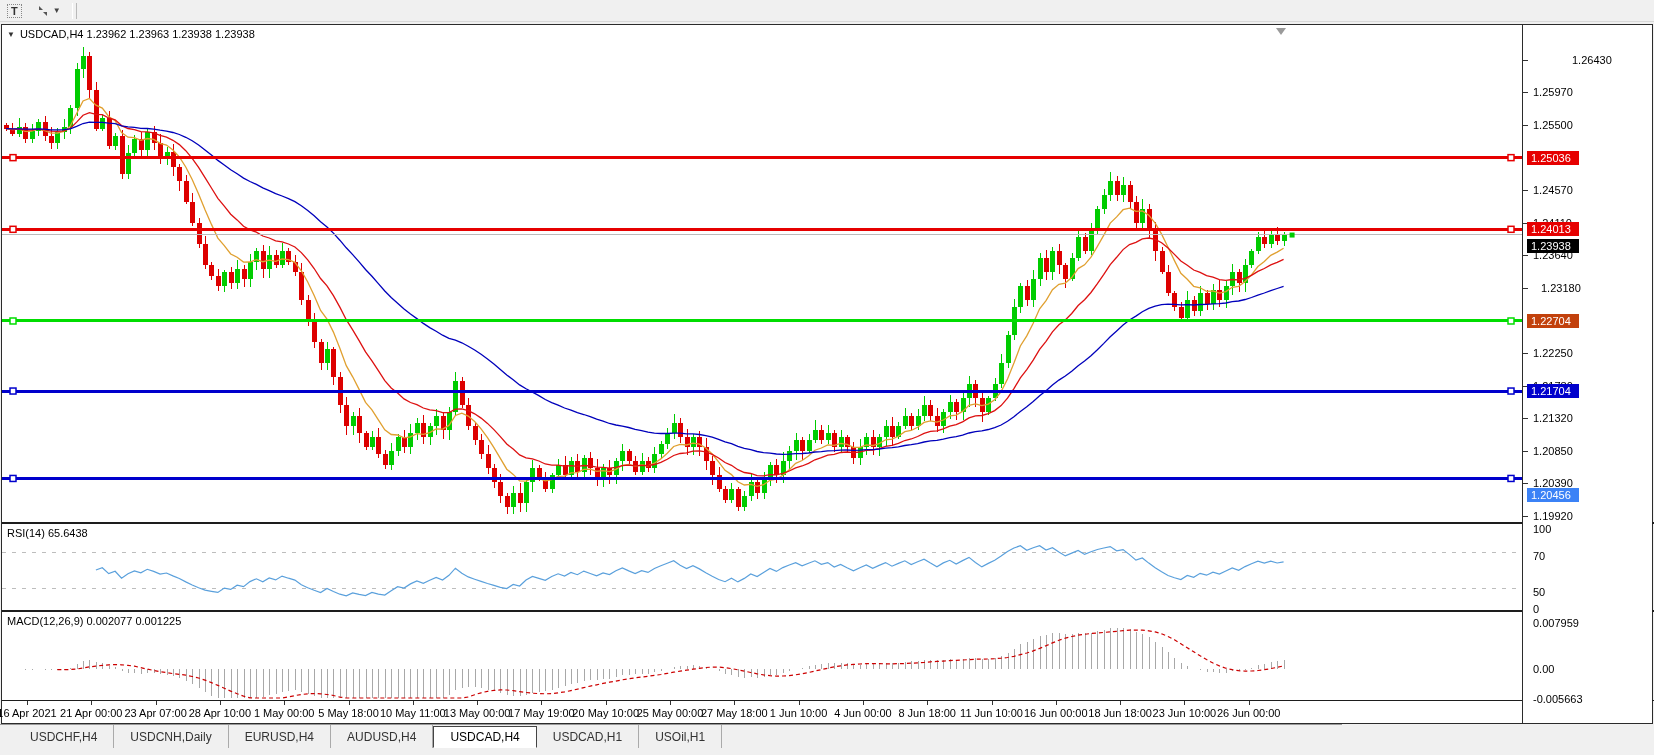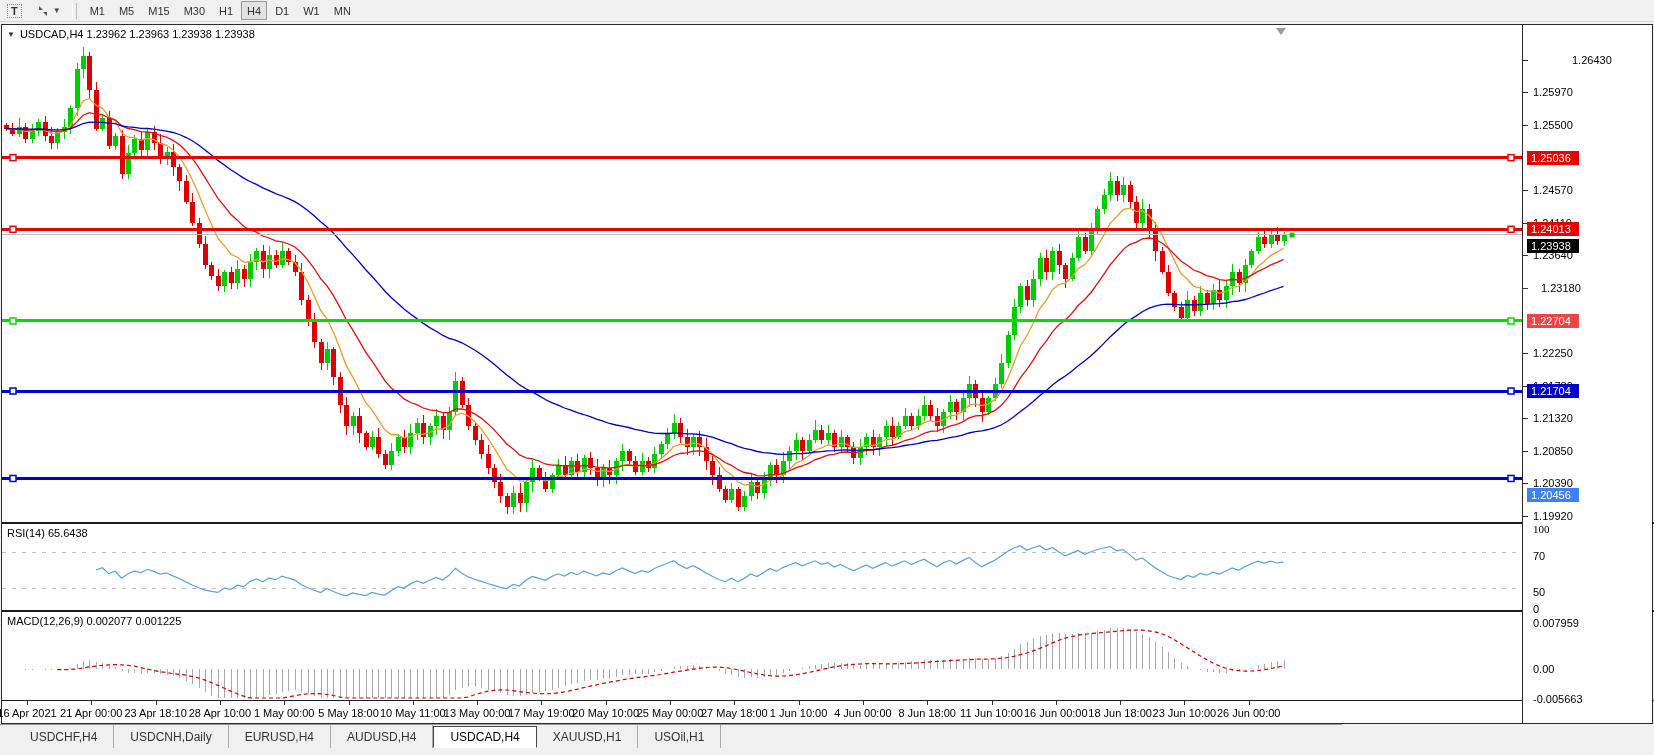--- a/index.html
+++ b/index.html
@@ -64,31 +64,20 @@
       <span class="tglyph">T</span>
     </div>
     <div class="tbtn">
       <svg width="14" height="12" style="position:static">
         <path d="M3 1 L7 5 L3 5 Z" fill="#555"></path>
         <path d="M11 11 L7 7 L11 7 Z" fill="#555"></path>
       </svg>
       <span class="caret">▼</span>
     </div>
     <div class="grip"></div>
-    <div class="tfwrap" id="tf-buttons">
-        <div class="tbtn">M1</div>
-        <div class="tbtn">M5</div>
-        <div class="tbtn">M15</div>
-        <div class="tbtn">M30</div>
-        <div class="tbtn">H1</div>
-        <div class="tbtn active">H4</div>
-        <div class="tbtn">D1</div>
-        <div class="tbtn">W1</div>
-        <div class="tbtn">MN</div>
-      </div>
   </div>
 
   <div class="chart-window">
     <div class="plot-stack">
 
       <div class="panel panel-main">
         <svg id="main-svg" width="1520" height="497">
             <line x1="4.5" y1="98.04147465437879" x2="4.5" y2="105.74654377880191" stroke="#dd0000" stroke-width="1" shape-rendering="crispEdges"></line>
             <rect x="2" y="100.1428571428578" width="5" height="3.5023041474650682" fill="#dd0000" shape-rendering="crispEdges"></rect>
             <line x1="10.92" y1="98.36643070929782" x2="10.92" y2="111.20676253400704" stroke="#dd0000" stroke-width="1" shape-rendering="crispEdges"></line>
@@ -732,21 +721,21 @@
           </svg>
         <div class="ind-label">MACD(12,26,9) 0.002077 0.001225</div>
       </div>
 
       <div class="time-axis" id="time-axis">
           <div class="ttick" style="left: 25px;"></div>
           <div class="tlabel" style="left: 25px;">16 Apr 2021</div>
           <div class="ttick" style="left: 89.3px;"></div>
           <div class="tlabel" style="left: 89.3px;">21 Apr 00:00</div>
           <div class="ttick" style="left: 153.6px;"></div>
-          <div class="tlabel" style="left: 153.6px;">23 Apr 18:10</div>
+          <div class="tlabel" style="left: 153.6px;">23 Apr 07:00</div>
           <div class="ttick" style="left: 217.9px;"></div>
           <div class="tlabel" style="left: 217.9px;">28 Apr 10:00</div>
           <div class="ttick" style="left: 282.2px;"></div>
           <div class="tlabel" style="left: 282.2px;">1 May 00:00</div>
           <div class="ttick" style="left: 346.5px;"></div>
           <div class="tlabel" style="left: 346.5px;">5 May 18:00</div>
           <div class="ttick" style="left: 410.8px;"></div>
           <div class="tlabel" style="left: 410.8px;">10 May 11:00</div>
           <div class="ttick" style="left: 475.1px;"></div>
           <div class="tlabel" style="left: 475.1px;">13 May 00:00</div>
@@ -803,37 +792,37 @@
         <div class="ymark" style="top: 392.935px;"></div>
         <div class="ytick" style="top: 392.935px;">1.21320</div>
         <div class="ymark" style="top: 425.857px;"></div>
         <div class="ytick" style="top: 425.857px;">1.20850</div>
         <div class="ymark" style="top: 458.078px;"></div>
         <div class="ytick" style="top: 458.078px;">1.20390</div>
         <div class="ymark" style="top: 491px;"></div>
         <div class="ytick" style="top: 491px;">1.19920</div>
         <div class="badge" style="top: 132.644px; background: rgb(230, 0, 0);">1.25036</div>
         <div class="badge" style="top: 204.301px; background: rgb(230, 0, 0);">1.24013</div>
-        <div class="badge" style="top: 295.992px; background: #ef4444;">1.22704</div>
+        <div class="badge" style="top: 295.992px; background: #c2410c;">1.22704</div>
         <div class="badge" style="top: 366.038px; background: rgb(0, 0, 204);">1.21704</div>
         <div class="badge" style="top: 470px; background: #3b82f6;">1.20456</div>
         <div class="badge" style="top: 220.555px; background: rgb(0, 0, 0);">1.23938</div>
-        <div class="iscale" style="top: 504px; font-family: Liberation Serif, serif;">100</div>
+        <div class="iscale" style="top: 504px;">100</div>
         <div class="iscale" style="top: 531px;">70</div>
         <div class="iscale" style="top: 567px;">50</div>
         <div class="iscale" style="top: 584px;">0</div>
         <div class="iscale" style="top: 598px;">0.007959</div>
         <div class="iscale" style="top: 644px;">0.00</div>
         <div class="iscale" style="top: 674px;">-0.005663</div>
       </div>
   </div>
 
   <div class="tab-bar" id="tab-bar">
       <div class="tab">USDCHF,H4</div>
       <div class="tab">USDCNH,Daily</div>
       <div class="tab">EURUSD,H4</div>
       <div class="tab">AUDUSD,H4</div>
       <div class="tab active">USDCAD,H4</div>
-      <div class="tab">XAUUSD,H1</div>
+      <div class="tab">USDCAD,H1</div>
       <div class="tab">USOil,H1</div>
     </div>
   <div class="status-strip"></div>
 </div>
 
 </body></html>

